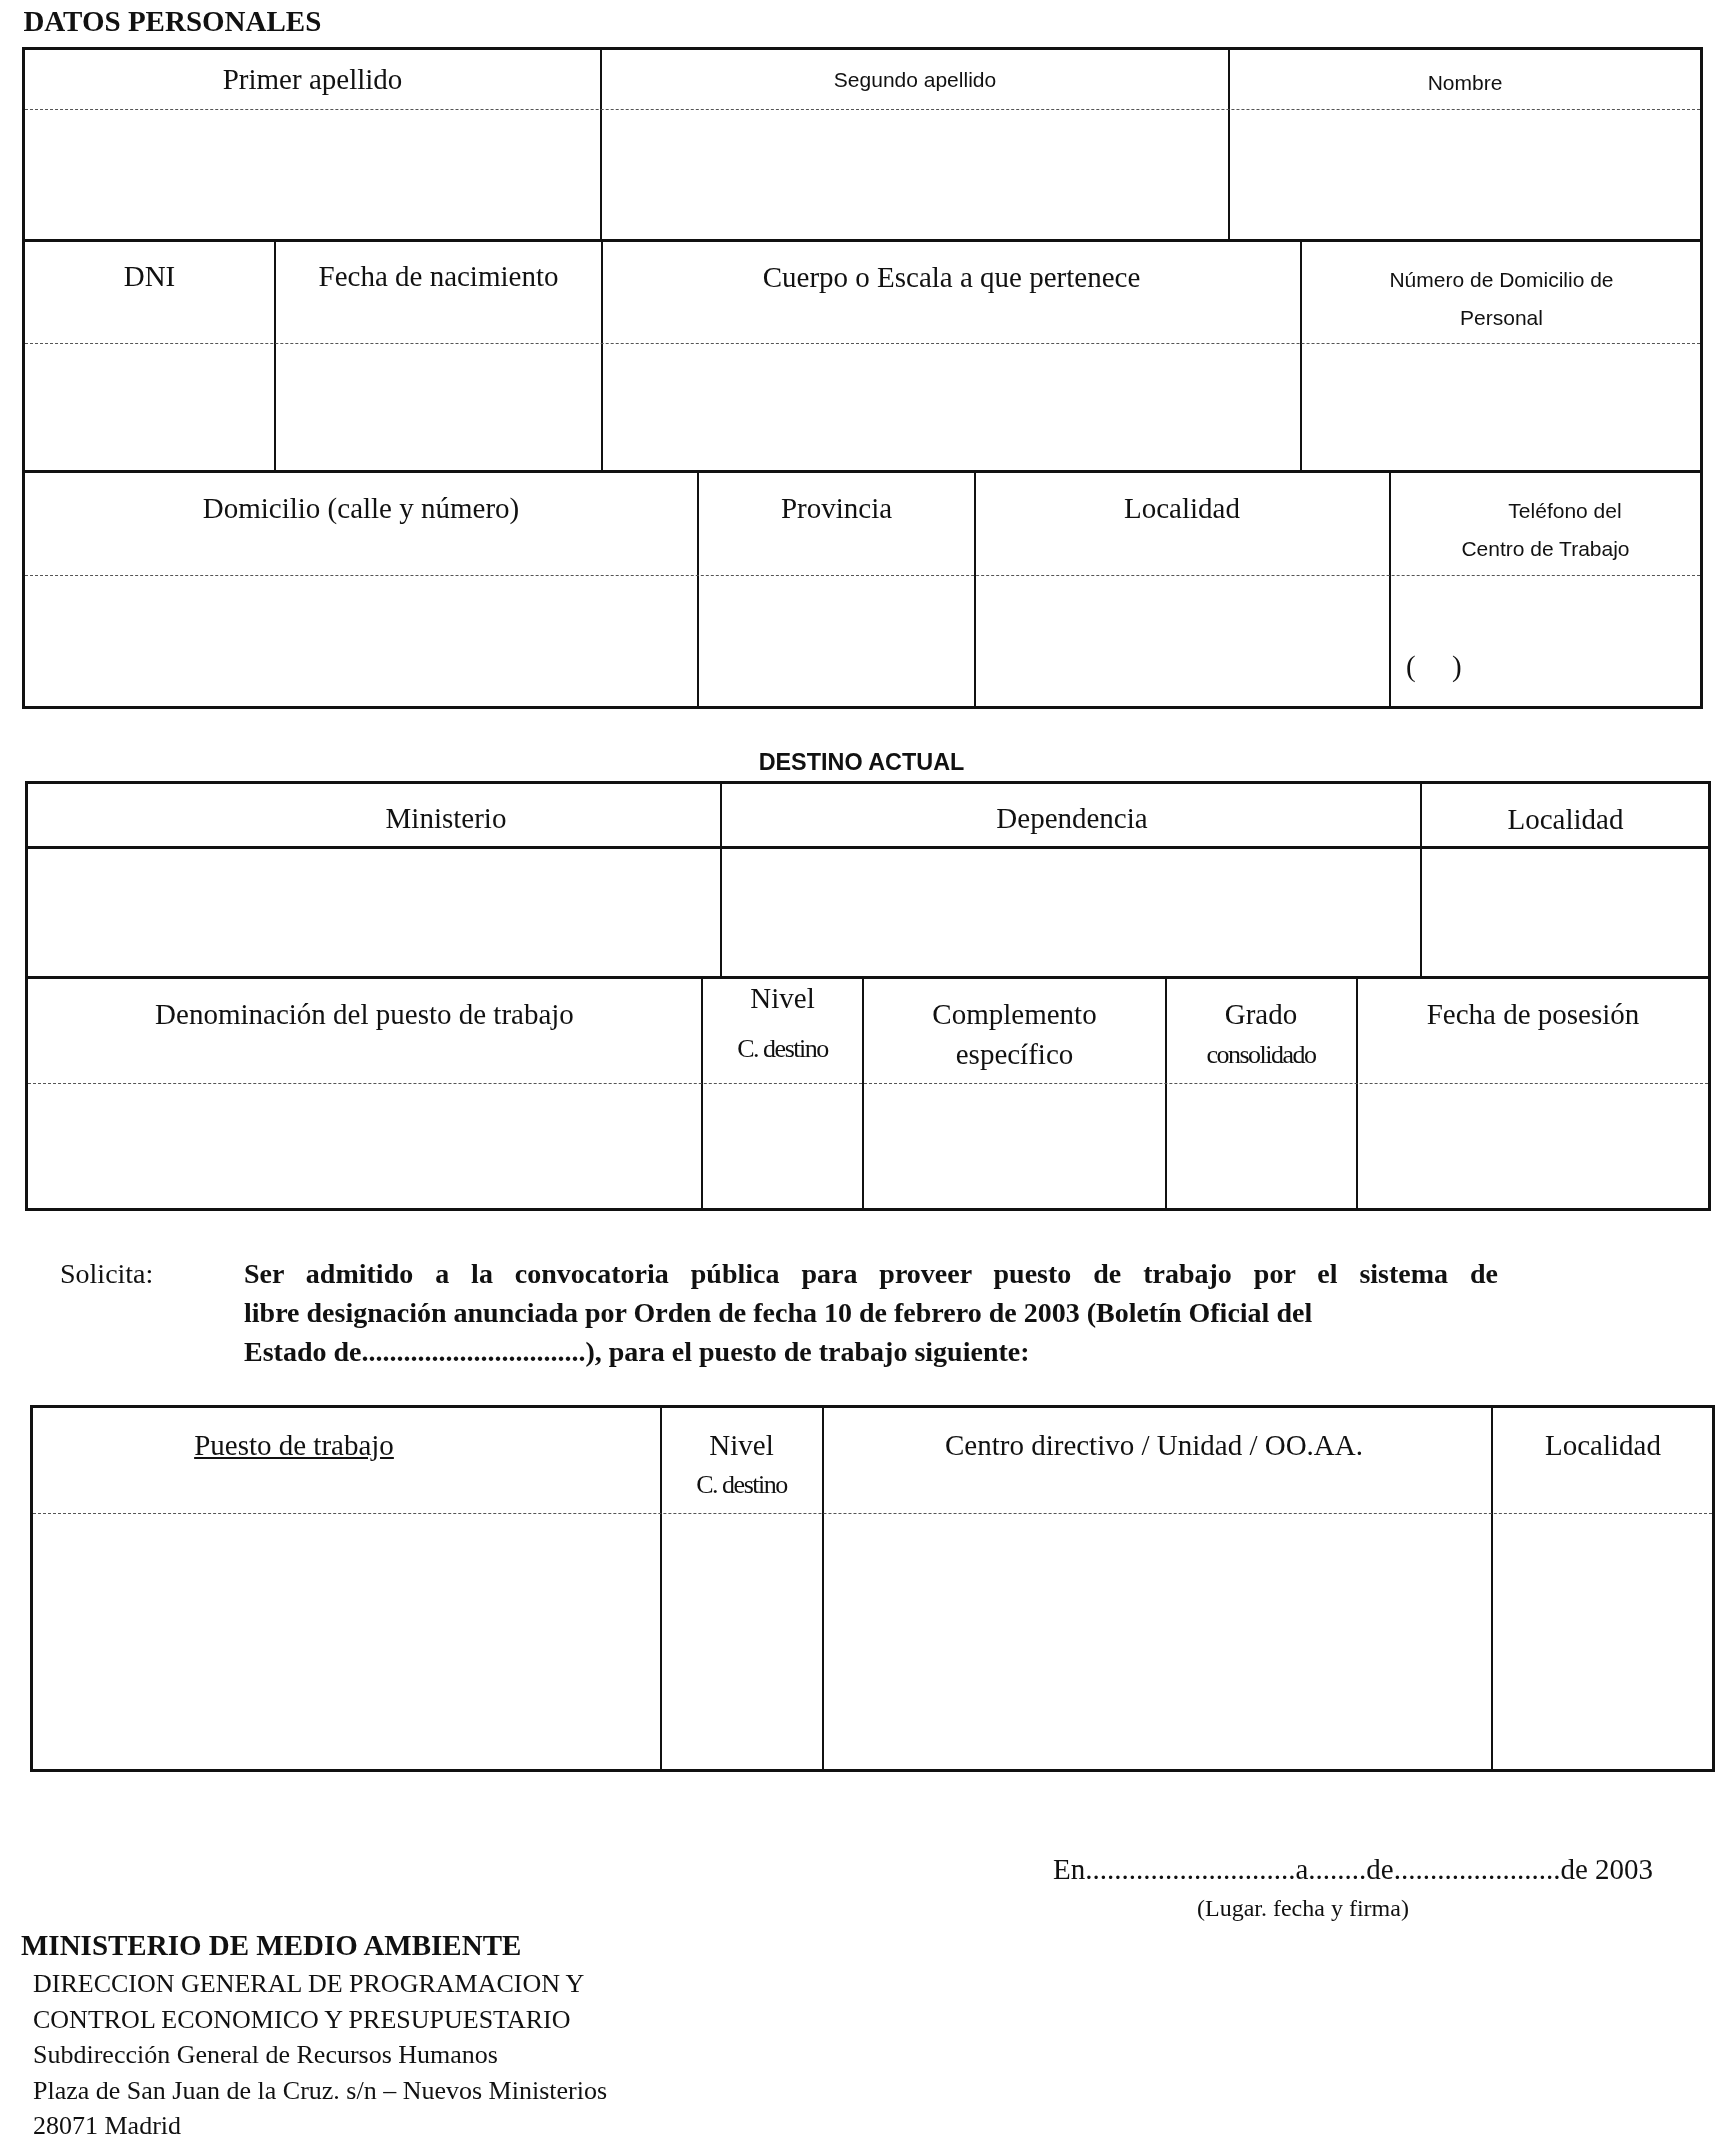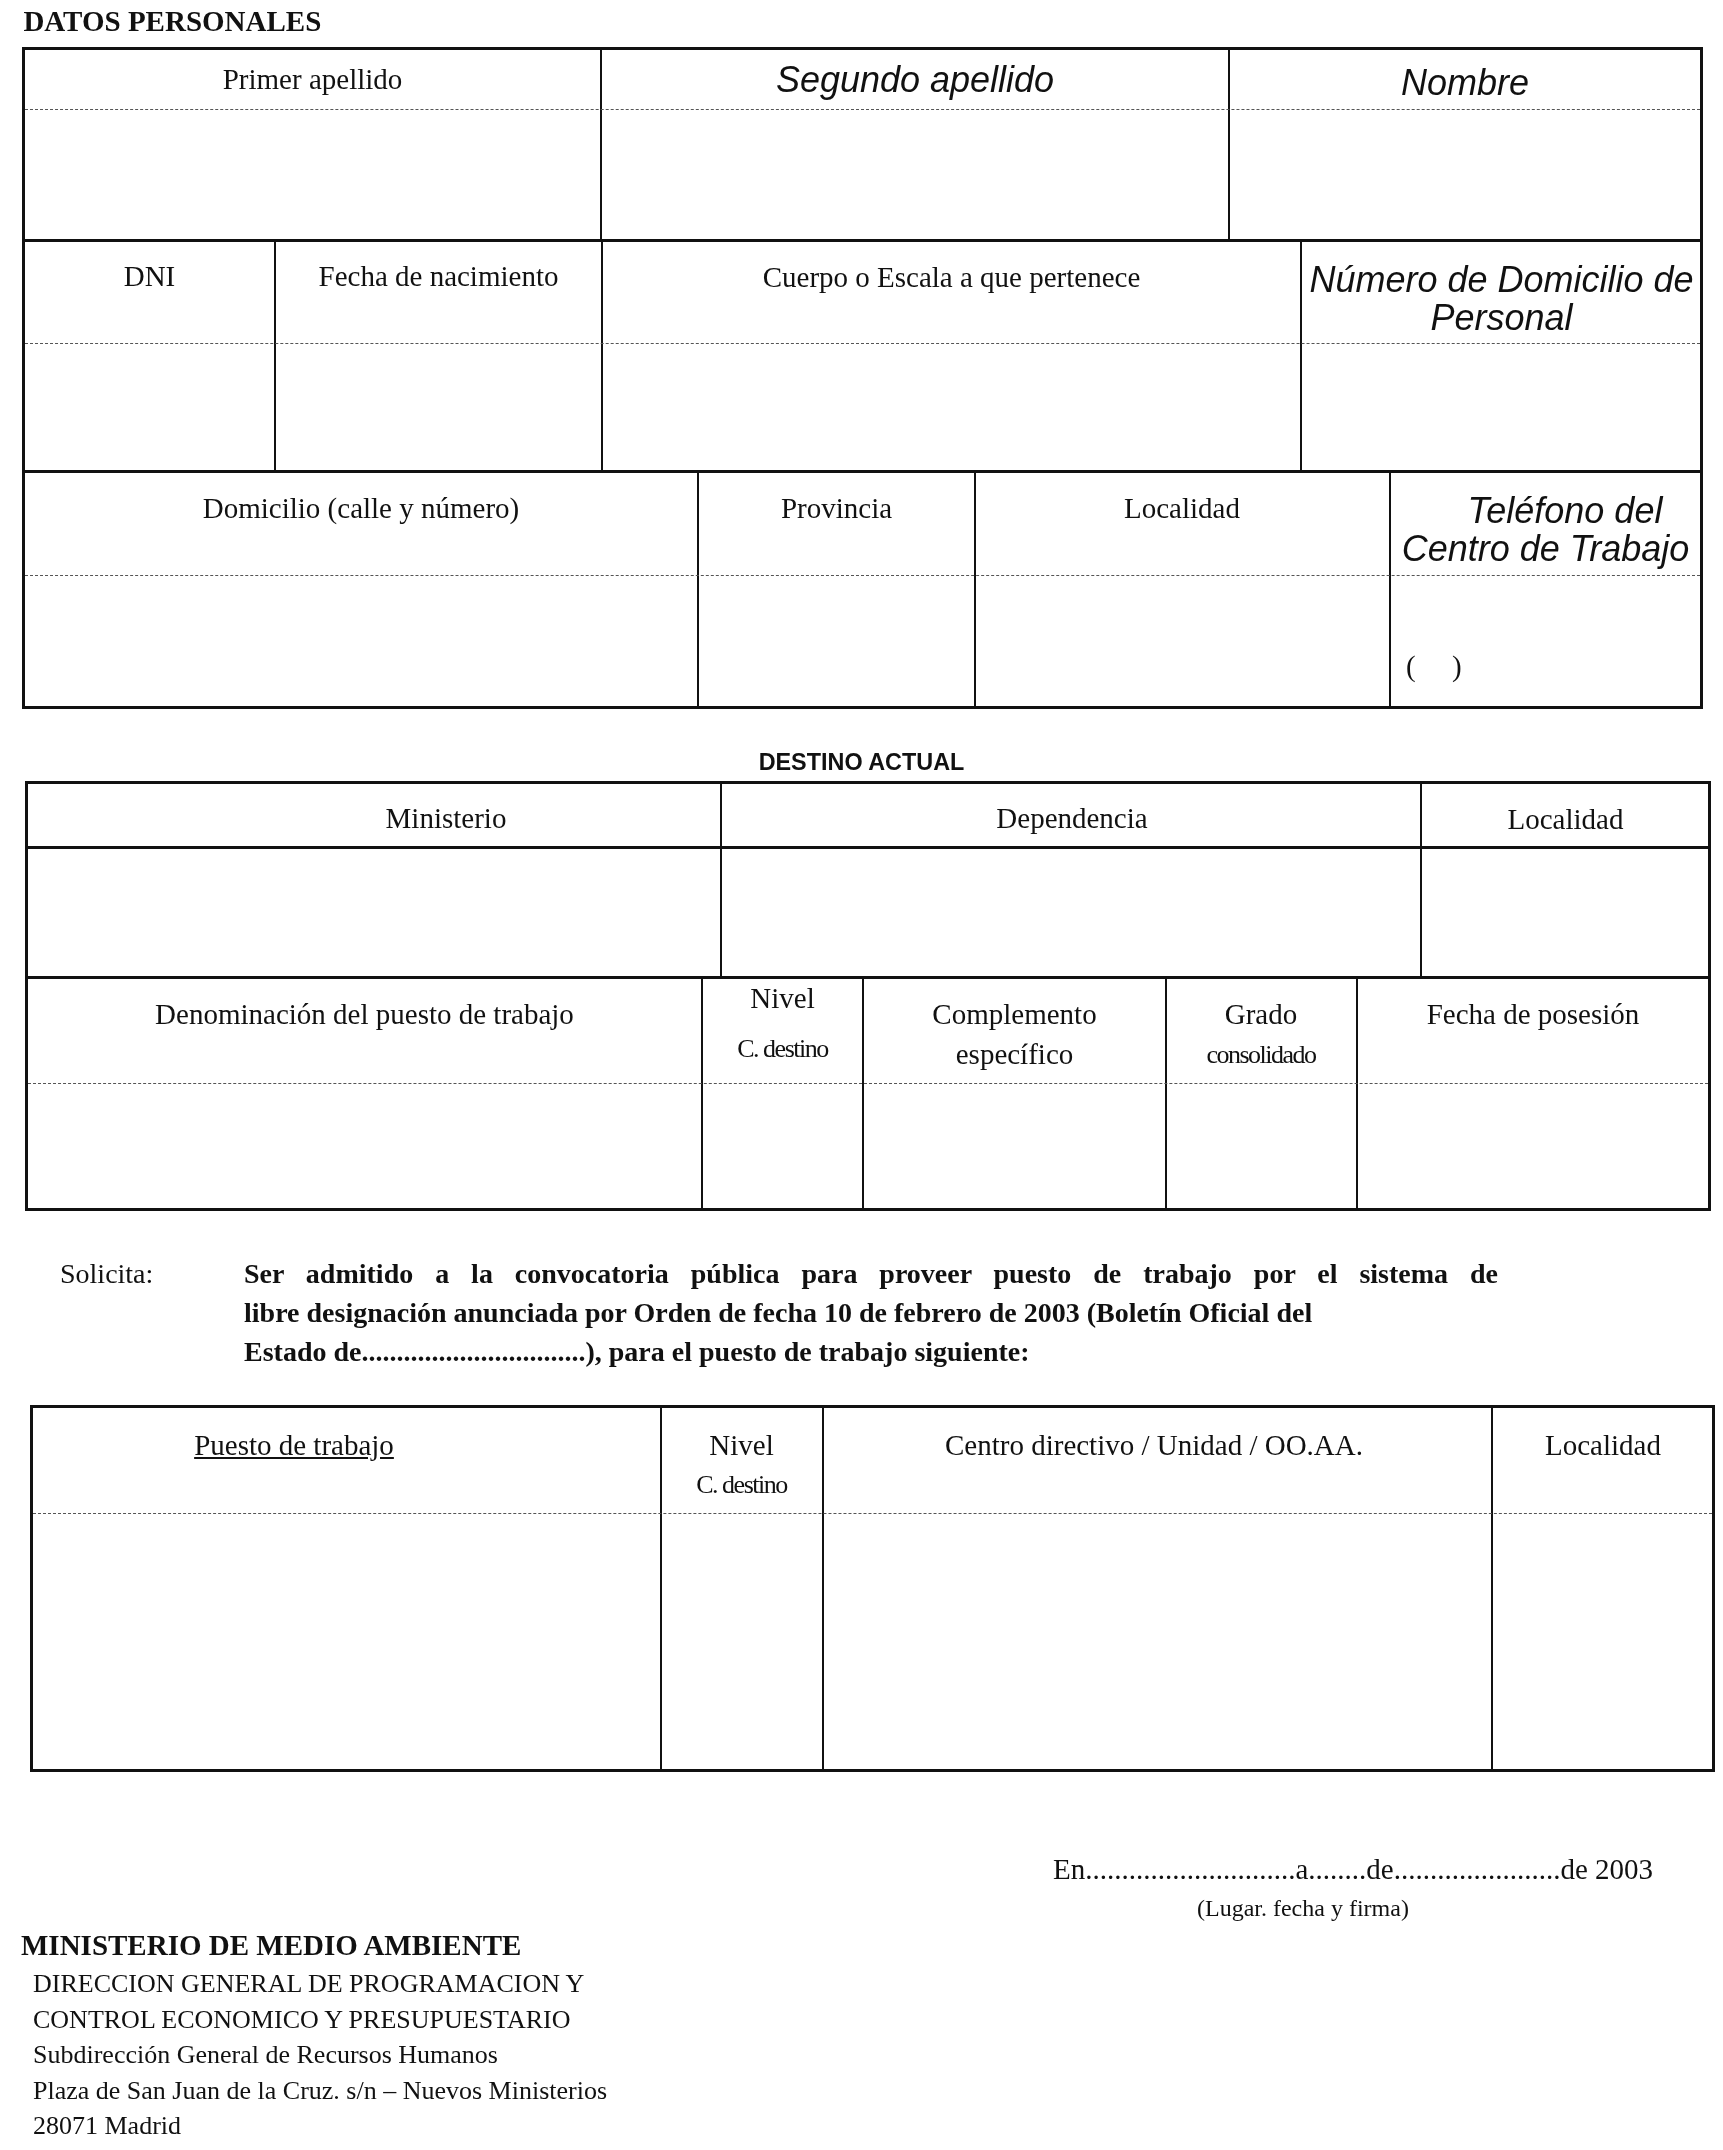--- a/index.html
+++ b/index.html
@@ -5,21 +5,21 @@
   html, body { margin:0; padding:0; background:#fff; }
   body { width:1723px; height:2151px; position:relative; overflow:hidden; color:#111; font-family:"Liberation Serif", serif; }
   .abs { position:absolute; }
   .title { font-family:"Liberation Serif", serif; font-weight:bold; font-size:29px; letter-spacing:0px; }
   .sans-title { font-family:"Liberation Sans", sans-serif; font-weight:bold; font-size:23.4px; }
   .box { position:absolute; border:3px solid #111; box-sizing:border-box; }
   .hline { position:absolute; height:0; border-top:3px solid #111; }
   .vline { position:absolute; width:0; border-left:2.3px solid #111; }
   .dash { position:absolute; height:0; border-top:1.5px dashed #555; }
   .lbl { position:absolute; text-align:center; font-size:29px; line-height:39px; font-family:"Liberation Serif", serif; }
-  .lbl.sans { font-family:"Liberation Sans", sans-serif; font-size:36px; line-height:39px;font-style:italic; }
+  .lbl.sans { font-family:"Liberation Sans", sans-serif; font-size:21px; line-height:39px; }
   .lbl.small { font-size:26px; line-height:39px; }
   .field { position:absolute; }
   .body-text { font-size:28px; line-height:39px; }
   .bold { font-weight:bold; }
   .addr { font-size:26px; line-height:35px; }
 </style>
 </head>
 <body>
 
 <div class="abs title" style="left:23.4px; top:4.5px;">DATOS PERSONALES</div>

